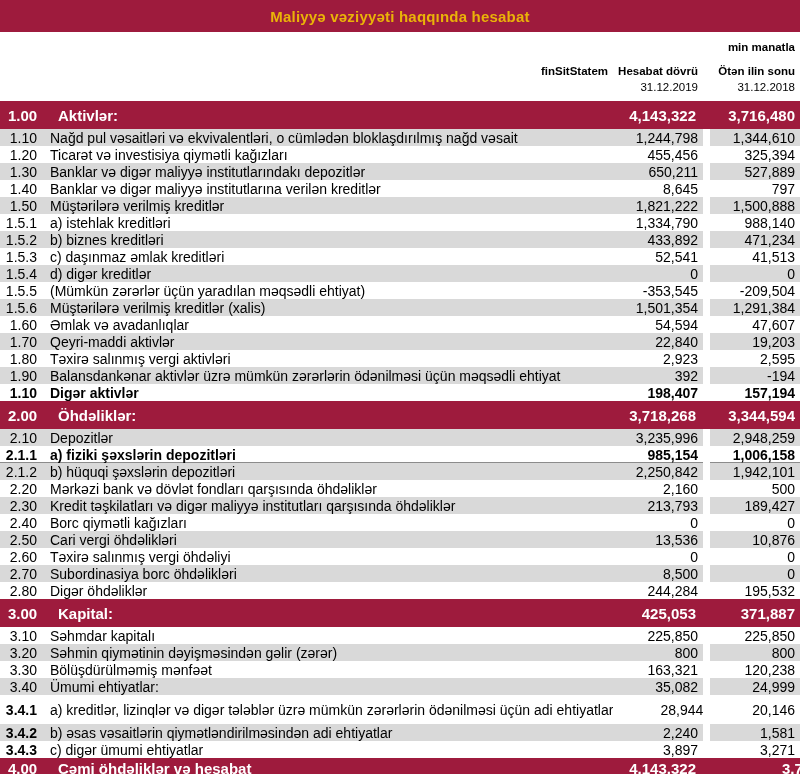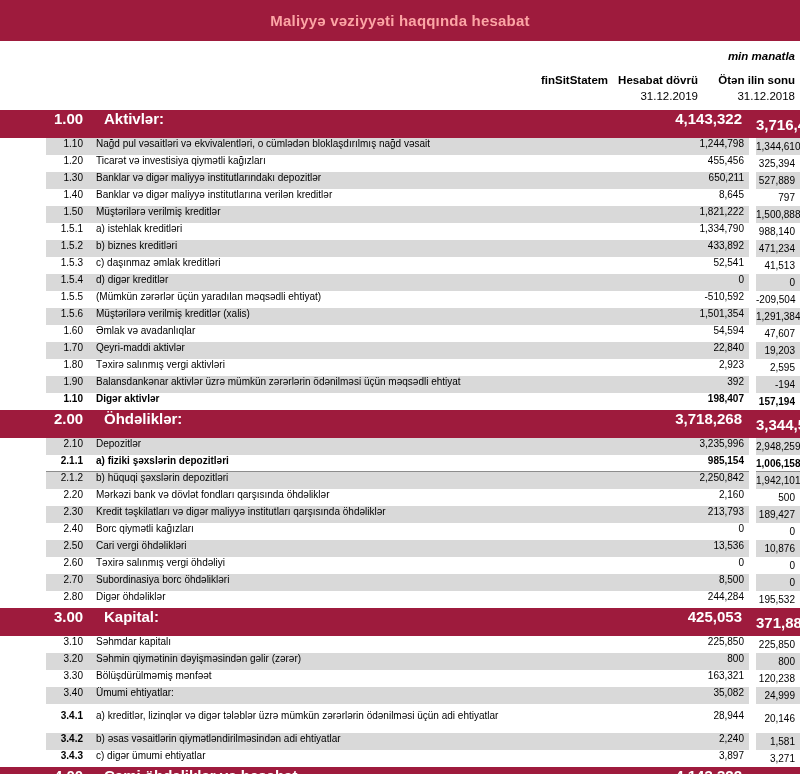--- a/index.html
+++ b/index.html
@@ -1,36 +1,36 @@
 <!DOCTYPE html>
 <html><head>
 <meta charset="utf-8">
 <style>
   html,body{margin:0;padding:0;background:#fff;}
   body{width:800px;font-family:"Liberation Sans",sans-serif;-webkit-font-smoothing:antialiased;}
   .sheet{position:relative;width:800px;height:774px;background:#fff;overflow:hidden;}
 
-  .title-bar{height:41px;background:#9E1B3D;color:#fca5a5;font-weight:bold;font-size:15px;
+  .title-bar{height:32px;background:#9E1B3D;color:#eab308;font-weight:bold;font-size:15px;
     display:flex;align-items:center;justify-content:center;letter-spacing:.2px;}
 
   .meta{position:relative;height:69px;font-size:11.5px;color:#000;}
-  .unit{position:absolute;top:9px;right:5px;font-weight:bold;font-style:italic;}
+  .unit{position:absolute;top:9px;right:5px;font-weight:bold;}
   .hdr{position:absolute;top:31px;text-align:right;line-height:16px;}
   .hdr .h{font-weight:bold;}
   .hdr-code{right:192px;}
   .hdr-col1{right:102px;margin-left:32px;}
   .hdr-col2{right:5px;}
 
   .table{display:flex;flex-direction:column;}
   .trow{display:flex;align-items:stretch;}
-  .item{height:17px;font-size:10px;color:#000;}
+  .item{height:17px;font-size:14px;color:#000;}
   .band{height:28px;font-size:15px;font-weight:bold;color:#fff;background:#9E1B3D;}
   .band.short{height:20px;gap:36px;}
 
-  .main{flex:0 0 703px;display:flex;align-items:flex-start;box-sizing:border-box;margin-left:46px;}
+  .main{flex:0 0 703px;display:flex;align-items:center;box-sizing:border-box;}
   .gut{flex:0 0 7px;}
   .v2cell{flex:1 1 auto;display:flex;align-items:center;justify-content:flex-end;
     padding-right:5px;box-sizing:border-box;}
   .item.shade .main,.item.shade .v2cell{background:#D9D9D9;}
   .band .v2cell{background:transparent;}
 
   .code{flex:0 0 44px;text-align:right;padding-right:7px;box-sizing:border-box;white-space:nowrap;}
   .band .code{flex:0 0 52px;text-align:left;padding-left:8px;padding-right:0;}
   .label{flex:1 1 auto;padding-left:6px;white-space:nowrap;overflow:hidden;}
   .v1{flex:0 0 auto;min-width:90px;text-align:right;padding-right:5px;white-space:nowrap;}
@@ -153,21 +153,21 @@
           <div class="label">d) digər kreditlər</div>
           <div class="v1">0</div>
         </div>
         <div class="gut"></div>
         <div class="v2cell">0</div>
       </div>
       <div class="trow item">
         <div class="main">
           <div class="code">1.5.5</div>
           <div class="label">(Mümkün zərərlər üçün yaradılan məqsədli ehtiyat)</div>
-          <div class="v1">-510,592</div>
+          <div class="v1">-353,545</div>
         </div>
         <div class="gut"></div>
         <div class="v2cell">-209,504</div>
       </div>
       <div class="trow item shade">
         <div class="main">
           <div class="code">1.5.6</div>
           <div class="label">Müştərilərə verilmiş kreditlər (xalis)</div>
           <div class="v1">1,501,354</div>
         </div>

